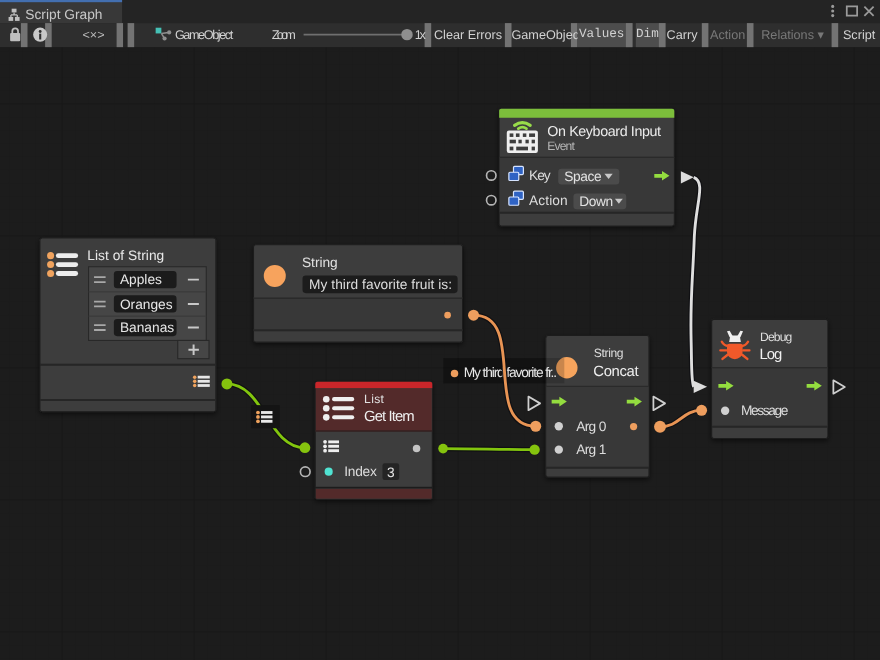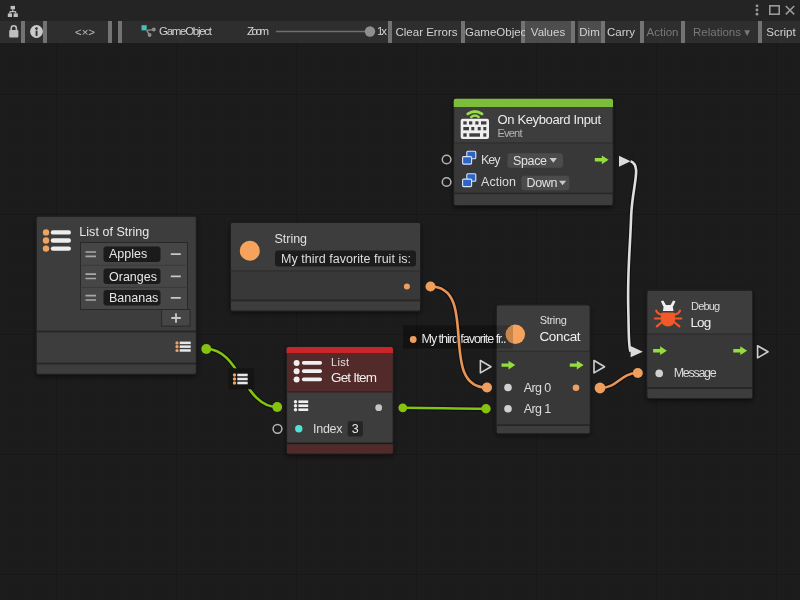--- a/index.html
+++ b/index.html
@@ -1,41 +1,52 @@
 <!DOCTYPE html>
 <html><head><meta charset="utf-8">
 <style>
 html,body{margin:0;padding:0;width:800px;height:600px;overflow:hidden;background:#1c1c1c;
 font-family:"Liberation Sans",sans-serif;-webkit-font-smoothing:antialiased;}
 #tabstrip{position:absolute;left:0;top:0;width:800px;height:21px;background:#242424;}
 #tab{position:absolute;left:0;top:0;width:111px;height:21px;background:#383838;border-top:2px solid #436fb0;box-sizing:border-box;}
 #tabtxt{position:absolute;left:23px;top:4px;font-size:12.5px;color:#c8c8c8;}
 #toolbar{position:absolute;left:0;top:21px;width:800px;height:22px;background:#2e2e2e;border-bottom:1px solid #191919;box-sizing:content-box;}
-.tbtn{position:absolute;top:0;height:22px;line-height:22px;font-size:11.5px;color:#d2d2d2;text-align:center;border-right:4px solid #737373;box-sizing:border-box;}
-.tbon{background:#4d4d4d;}
+.tbtn{position:absolute;top:0;height:22px;line-height:22px;font-size:11.5px;color:#d2d2d2;text-align:center;border-right:6px solid #737373;box-sizing:border-box;}
+.tbon{background:#4d4d4d;font-family:Liberation Mono, monospace;}
 .tbdis{color:#787878;}
 #canvas{position:absolute;left:0;top:43px;}
 </style></head>
 <body>
 <div id="tabstrip">
 <svg width="800" height="21" style="position:absolute;left:0;top:0">
   <g stroke="#bfbfbf" stroke-width="1.2" fill="none">
     <rect x="10.6" y="5.9" width="4.4" height="3.4" fill="#bfbfbf" stroke="none"></rect>
     <path d="M12.8,9.3 V11.6 M9.9,11.6 H15.7 M9.9,11.6 V13.4 M15.7,11.6 V13.4"></path>
     <rect x="7.8" y="13.4" width="4.2" height="3.6" fill="#bfbfbf" stroke="none"></rect>
     <rect x="13.6" y="13.4" width="4.2" height="3.6" fill="#bfbfbf" stroke="none"></rect>
   </g>
   <g fill="#9a9a9a">
     <circle cx="757" cy="5.8" r="1.4"></circle>
         <circle cx="757" cy="10" r="1.4"></circle>
         <circle cx="757" cy="14.2" r="1.4"></circle>
   </g>
   <rect x="769.8" y="5.8" width="9.4" height="8.4" fill="none" stroke="#9a9a9a" stroke-width="1.6"></rect>
   <path d="M785.8,6 l8.4,8.4 M794.2,6 l-8.4,8.4" stroke="#9a9a9a" stroke-width="1.6"></path>
 </svg>
+<div id="tab">
+      <div id="tabtxt">Script Graph</div>
+<svg width="22" height="19" style="position:absolute;left:0;top:3px">
+  <g stroke="#bfbfbf" stroke-width="1.2" fill="none">
+    <rect x="10.6" y="2.9" width="4.4" height="3.4" fill="#bfbfbf" stroke="none"></rect>
+    <path d="M12.8,6.3 V8.6 M9.9,8.6 H15.7 M9.9,8.6 V10.4 M15.7,8.6 V10.4"></path>
+    <rect x="7.8" y="10.4" width="4.2" height="3.6" fill="#bfbfbf" stroke="none"></rect>
+    <rect x="13.6" y="10.4" width="4.2" height="3.6" fill="#bfbfbf" stroke="none"></rect>
+  </g>
+</svg>
+    </div>
 </div>
 <div id="toolbar">
 <div class="tbtn" style="left:0;width:25px"></div>
 <div class="tbtn" style="left:25px;width:22px"></div>
 <div class="tbtn" style="left:47px;width:65px"></div>
 <div class="tbtn" style="left:112px;width:10px;background:#262626"></div>
 <div class="tbtn" style="left:122px;width:270px"></div>
 <div class="tbtn" style="left:392px;width:73px">Clear Errors</div>
 <div class="tbtn" style="left:465px;width:60px">GameObject</div>
 <div class="tbtn tbon" style="left:525px;width:50px">Values</div>

